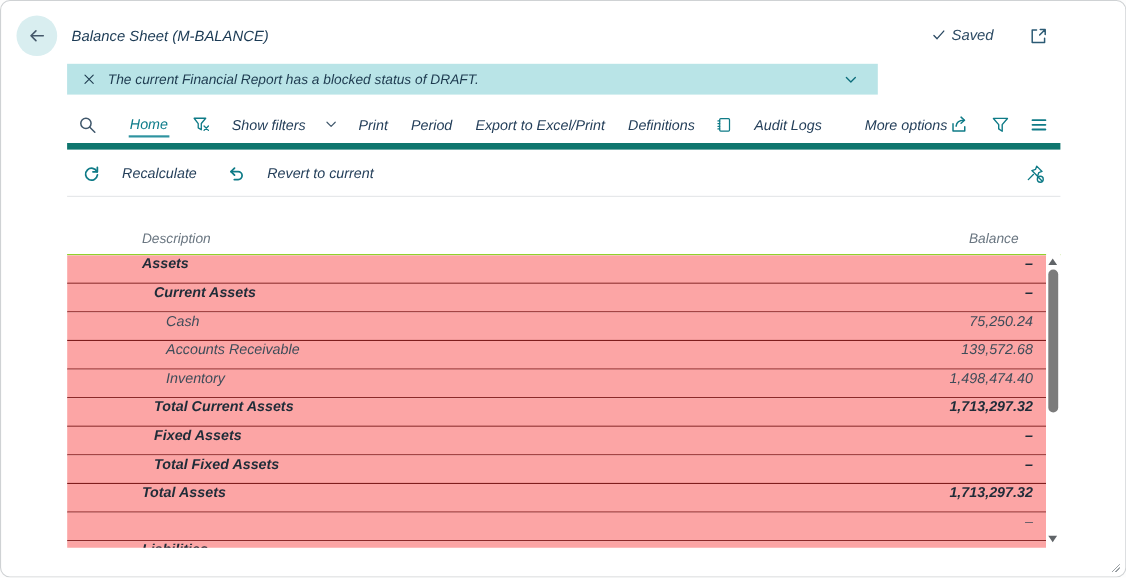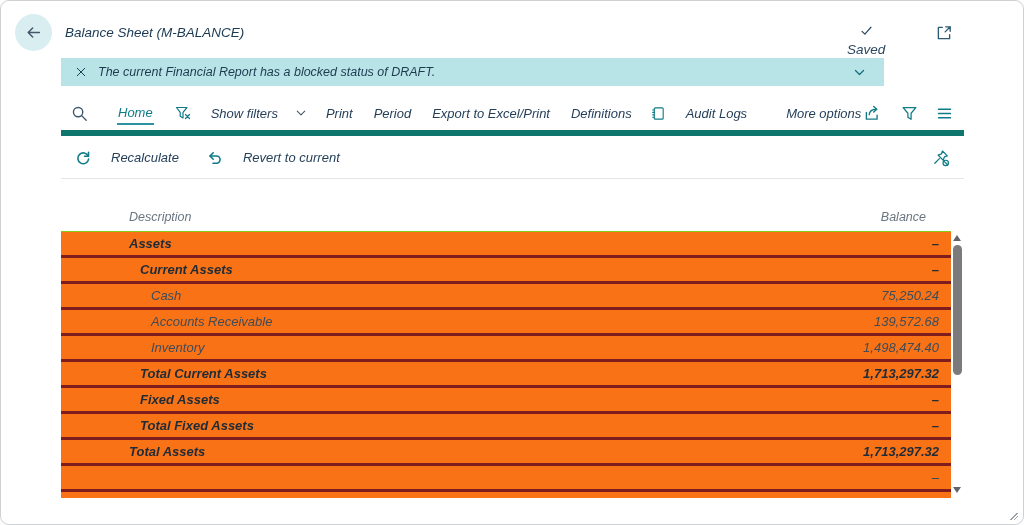--- a/index.html
+++ b/index.html
@@ -18,30 +18,30 @@
     position: absolute; left: 14px; top: 13px; width: 37px; height: 37px;
     border-radius: 50%; background: #d9eef0; border: none; cursor: pointer;
     display: flex; align-items: center; justify-content: center; color: #45586a;
   }
   .page-title {
     position: absolute; left: 64px; top: 24px;
     font-size: 13.5px; color: #1b3a54;
   }
   .saved-status {
     position: absolute; left: 846px; top: 23px; display: flex; align-items: center; gap: 5px;
-    font-size: 13.5px; color: #2c4a63; flex-direction: column;
+    font-size: 13.5px; color: #2c4a63;
   }
   .popout-btn {
     position: absolute; left: 934px; top: 21px; width: 22px; height: 22px;
     background: none; border: none; cursor: pointer; color: #2b5a74;
   }
 
   
   .notification {
-    position: absolute; left: 60px; top: 57px; width: 823px; height: 28px;
+    position: absolute; left: 60px; top: 57px; width: 737px; height: 28px;
     background: #b9e4e7; display: flex; align-items: center;
     font-size: 12.5px; color: #1d3a4f;
   }
   .notif-close {
     background: none; border: none; cursor: pointer; color: #1d3a4f;
     margin: 0 11px 0 14px; display: flex; align-items: center;
   }
   .notif-expand {
     background: none; border: none; cursor: pointer; color: #0e6e7c;
     margin-left: auto; margin-right: 18px; display: flex; align-items: center;
@@ -78,22 +78,22 @@
     border-bottom: 1px solid #84cc16; font-size: 12.5px; color: #6a7681;
   }
   .col-desc { position: absolute; left: 68px; top: 9px; cursor: pointer; }
   .col-bal  { position: absolute; right: 38px; top: 9px; cursor: pointer; }
 
   .rows-viewport {
     position: absolute; left: 60px; top: 231px; width: 890px; height: 266px;
     overflow: hidden; font-size: 13px;
   }
   .t-row {
-    height: 26px; display: flex; align-items: center;
-    background: #f97316; border-bottom: 3px solid #7f1d1d; cursor: pointer;
+    height: 26px; display: flex; 
+    background: #fca5a5; border-bottom: 1px solid #7f1d1d; cursor: pointer;
   }
   .t-row .desc { color: #3e4c59; }
   .t-row .bal  { margin-left: auto; padding-right: 12px; color: #3e4c59; }
   .t-row.bold .desc, .t-row.bold .bal { font-weight: bold; color: #1f2c38; }
   .ind1 { padding-left: 68px; } .ind2 { padding-left: 79px; } .ind3 { padding-left: 90px; }
 
   
   .scrollbar {
     position: absolute; left: 950px; top: 229px; width: 13px; height: 268px;
     background: #ffffff;

